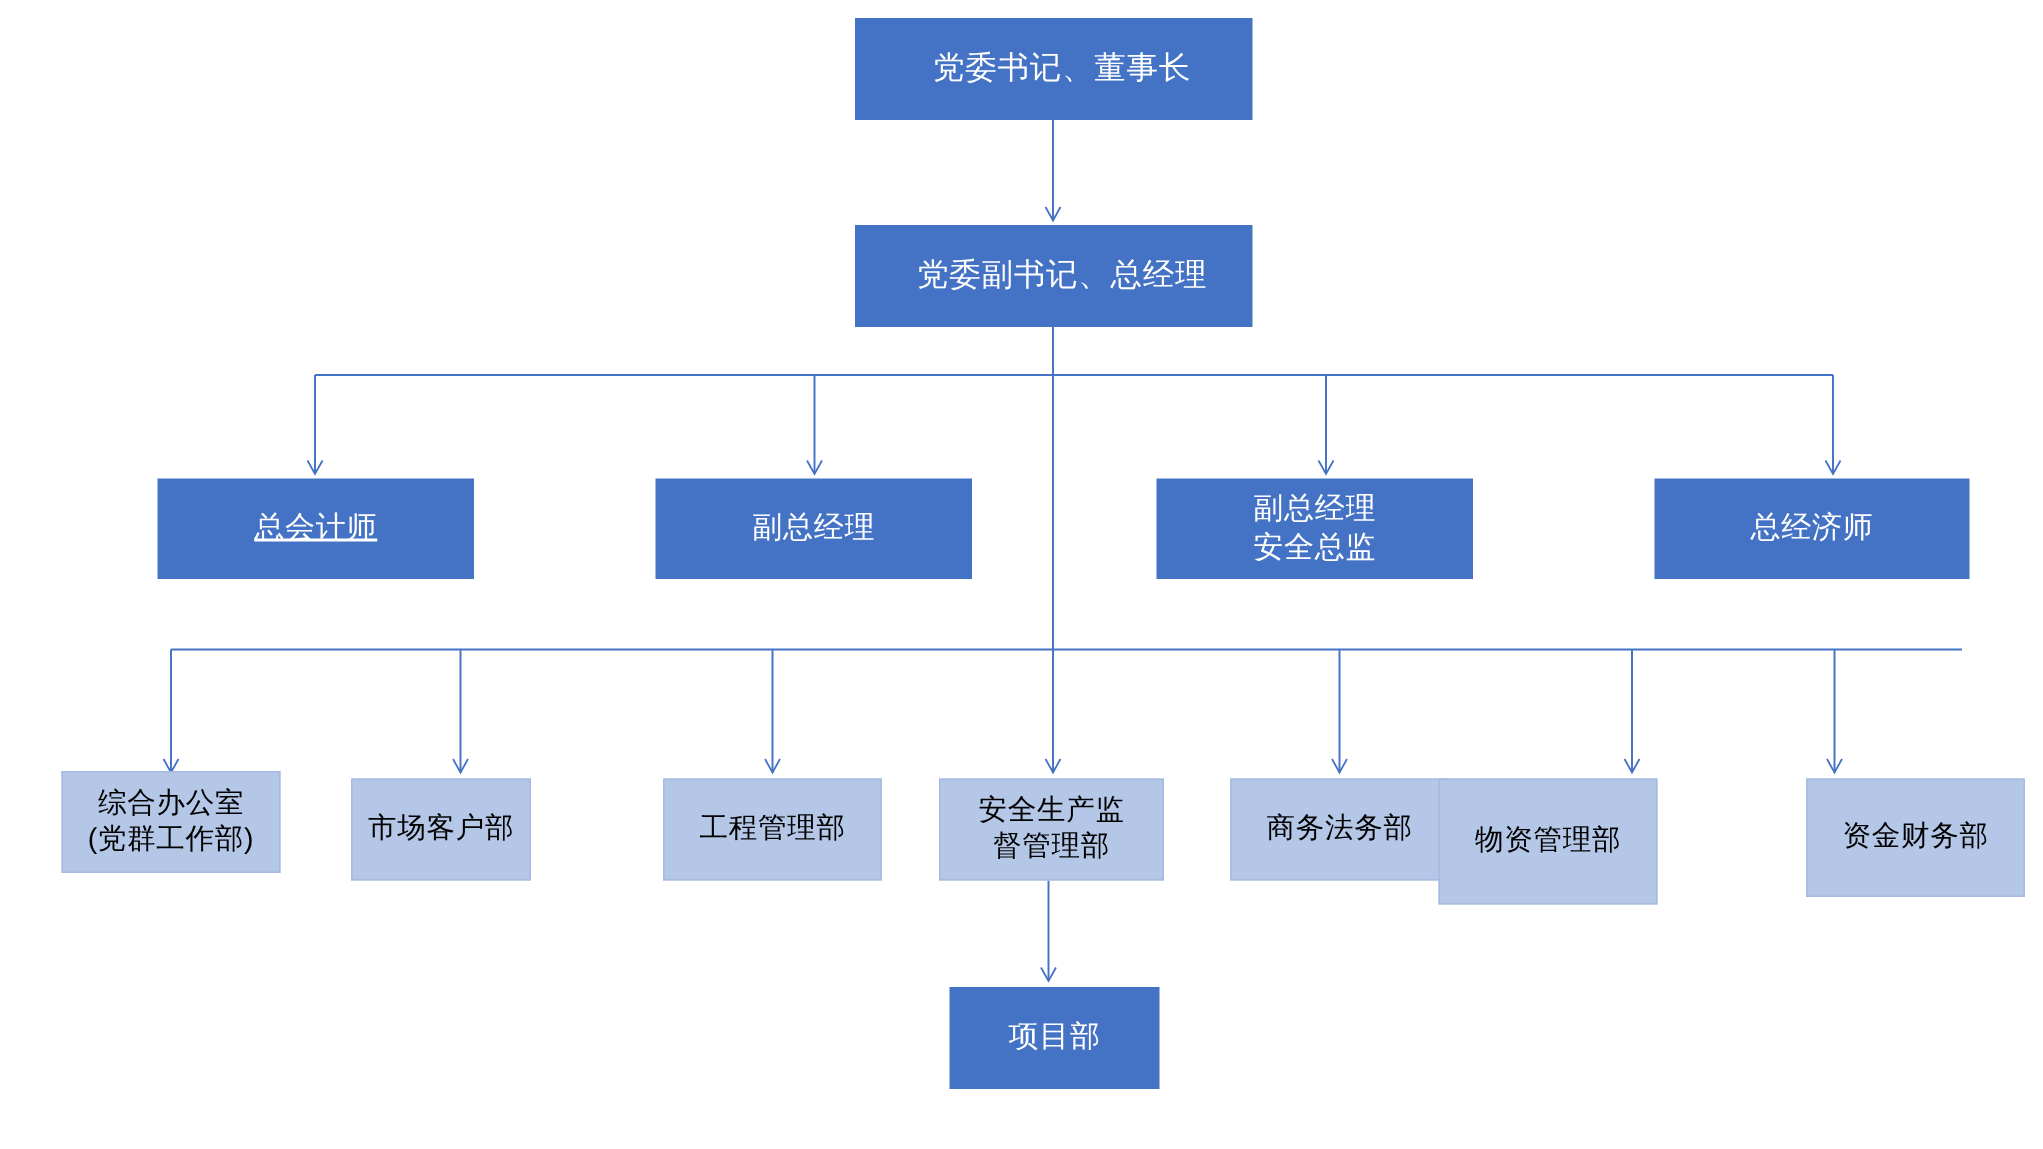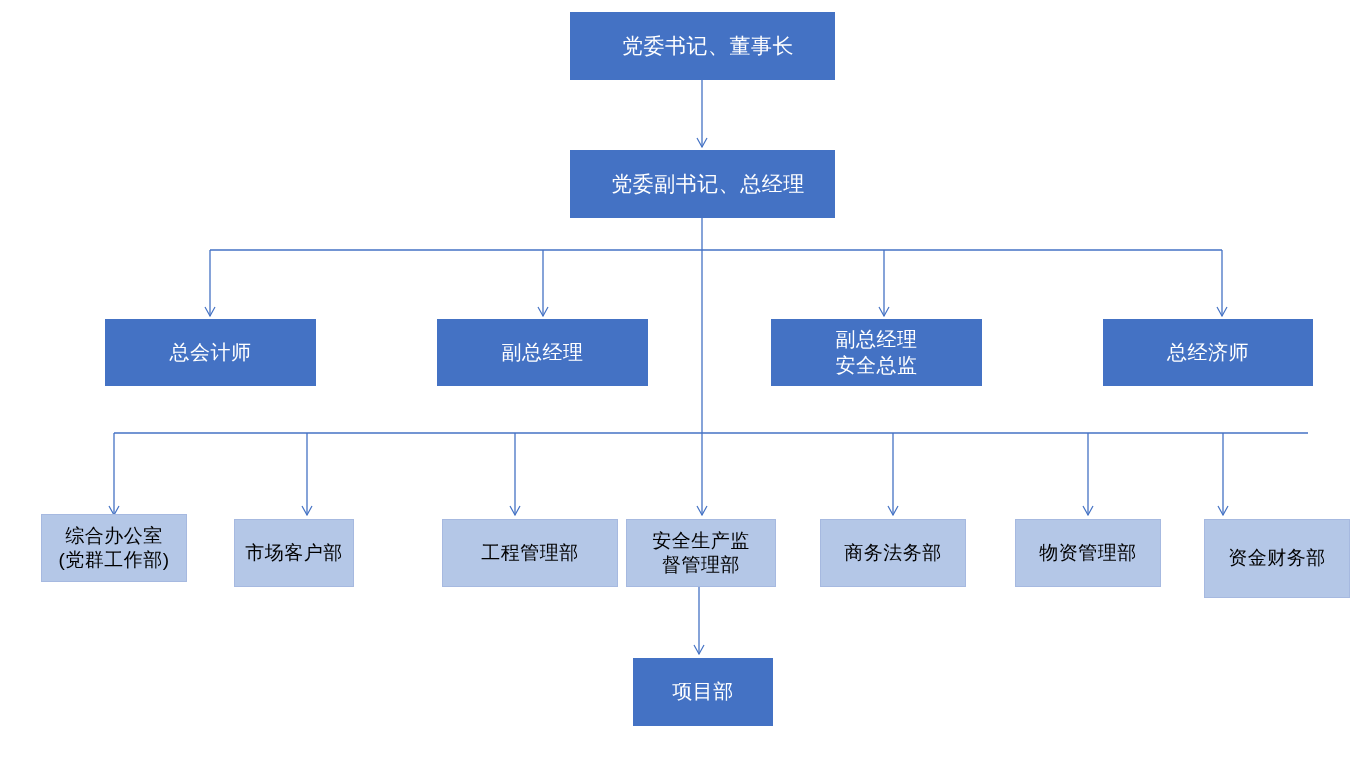--- a/index.html
+++ b/index.html
@@ -72,40 +72,40 @@
       <path d="M1088 433 V515" marker-end="url(#arrow)"></path>
       <path d="M1223 433 V515" marker-end="url(#arrow)"></path>
       <path d="M699 587 V654" marker-end="url(#arrow)"></path>
     </g>
   </svg>
 
   <div class="node primary fs-xl" style="left:570px; top:12px; width:265px; height:68px;">党委书记、董事长</div>
 
   <div class="node primary fs-xl" style="left:570px; top:150px; width:265px; height:68px;">党委副书记、总经理</div>
 
-  <div class="node primary fs-lg" style="left:105px; top:319px; width:211px; height:67px;">总会计师</div>
+  <div class="node primary fs-lg" style="left:105px; top:319px; width:211px; height:67px;text-decoration:underline;">总会计师</div>
 
   <div class="node primary fs-lg" style="left:437px; top:319px; width:211px; height:67px;">副总经理</div>
 
   <div class="node primary fs-lg" style="left:771px; top:319px; width:211px; height:67px;">副总经理
 安全总监</div>
 
   <div class="node primary fs-lg" style="left:1103px; top:319px; width:210px; height:67px;font-family:Liberation Serif, serif;">总经济师</div>
 
   <div class="node secondary fs-md" style="left:41px; top:514px; width:146px; height:68px;">综合办公室
 (党群工作部)</div>
 
   <div class="node secondary fs-md" style="left:234px; top:519px; width:120px; height:68px;">市场客户部</div>
 
-  <div class="node secondary fs-md" style="left:442px; top:519px; width:176px; height:68px;">工程管理部</div>
+  <div class="node secondary fs-md" style="left:442px; top:519px; width:146px; height:68px;">工程管理部</div>
 
   <div class="node secondary fs-md" style="left:626px; top:519px; width:150px; height:68px;">安全生产监
 督管理部</div>
 
   <div class="node secondary fs-md" style="left:820px; top:519px; width:146px; height:68px;">商务法务部</div>
 
-  <div class="node secondary fs-md" style="left:1015px; top:519px; width:146px; height:68px;">物资管理部</div>
+  <div class="node secondary fs-md" style="left:959px; top:519px; width:146px; height:84px;">物资管理部</div>
 
   <div class="node secondary fs-md" style="left:1204px; top:519px; width:146px; height:79px;">资金财务部</div>
 
   <div class="node primary fs-lg" style="left:633px; top:658px; width:140px; height:68px;">项目部</div>
 
 </div>
 
 </body></html>

